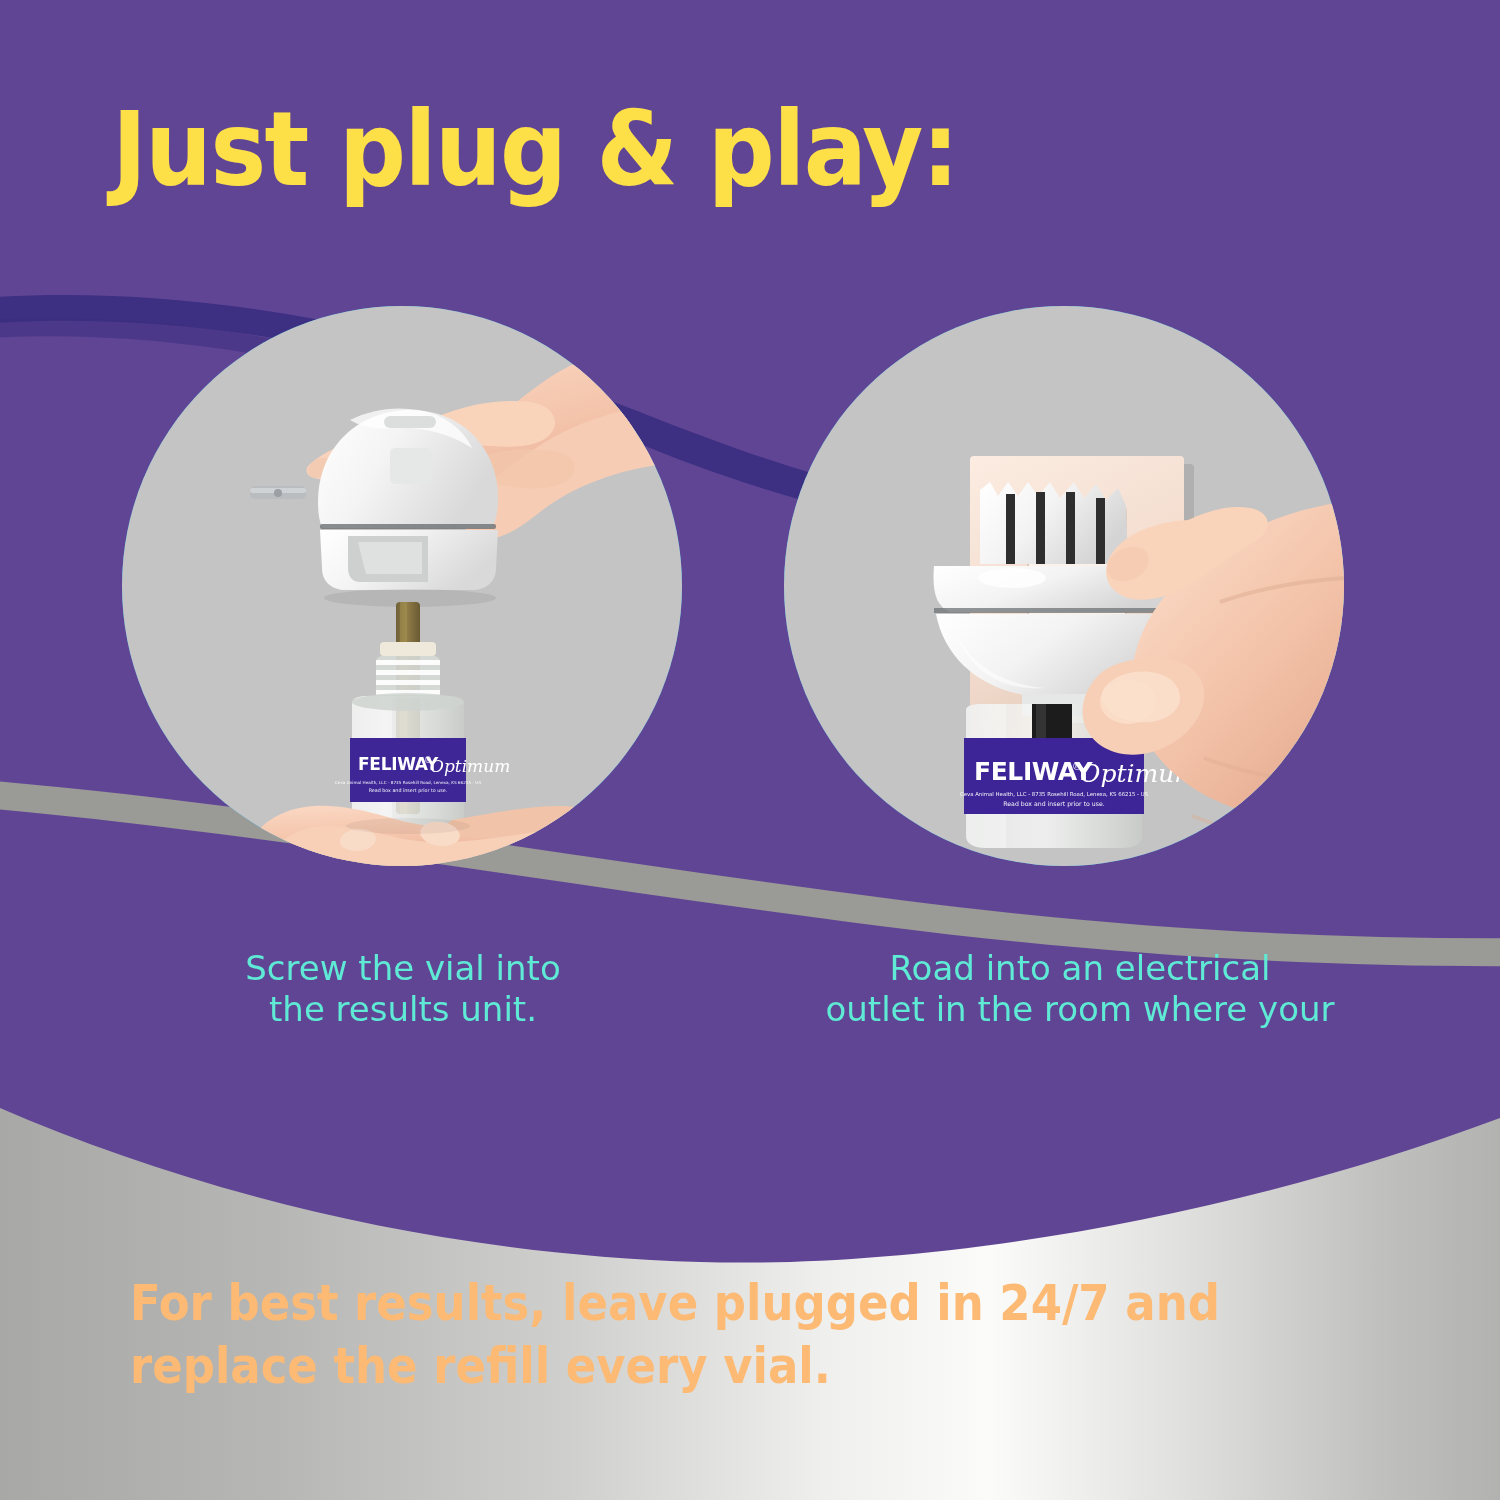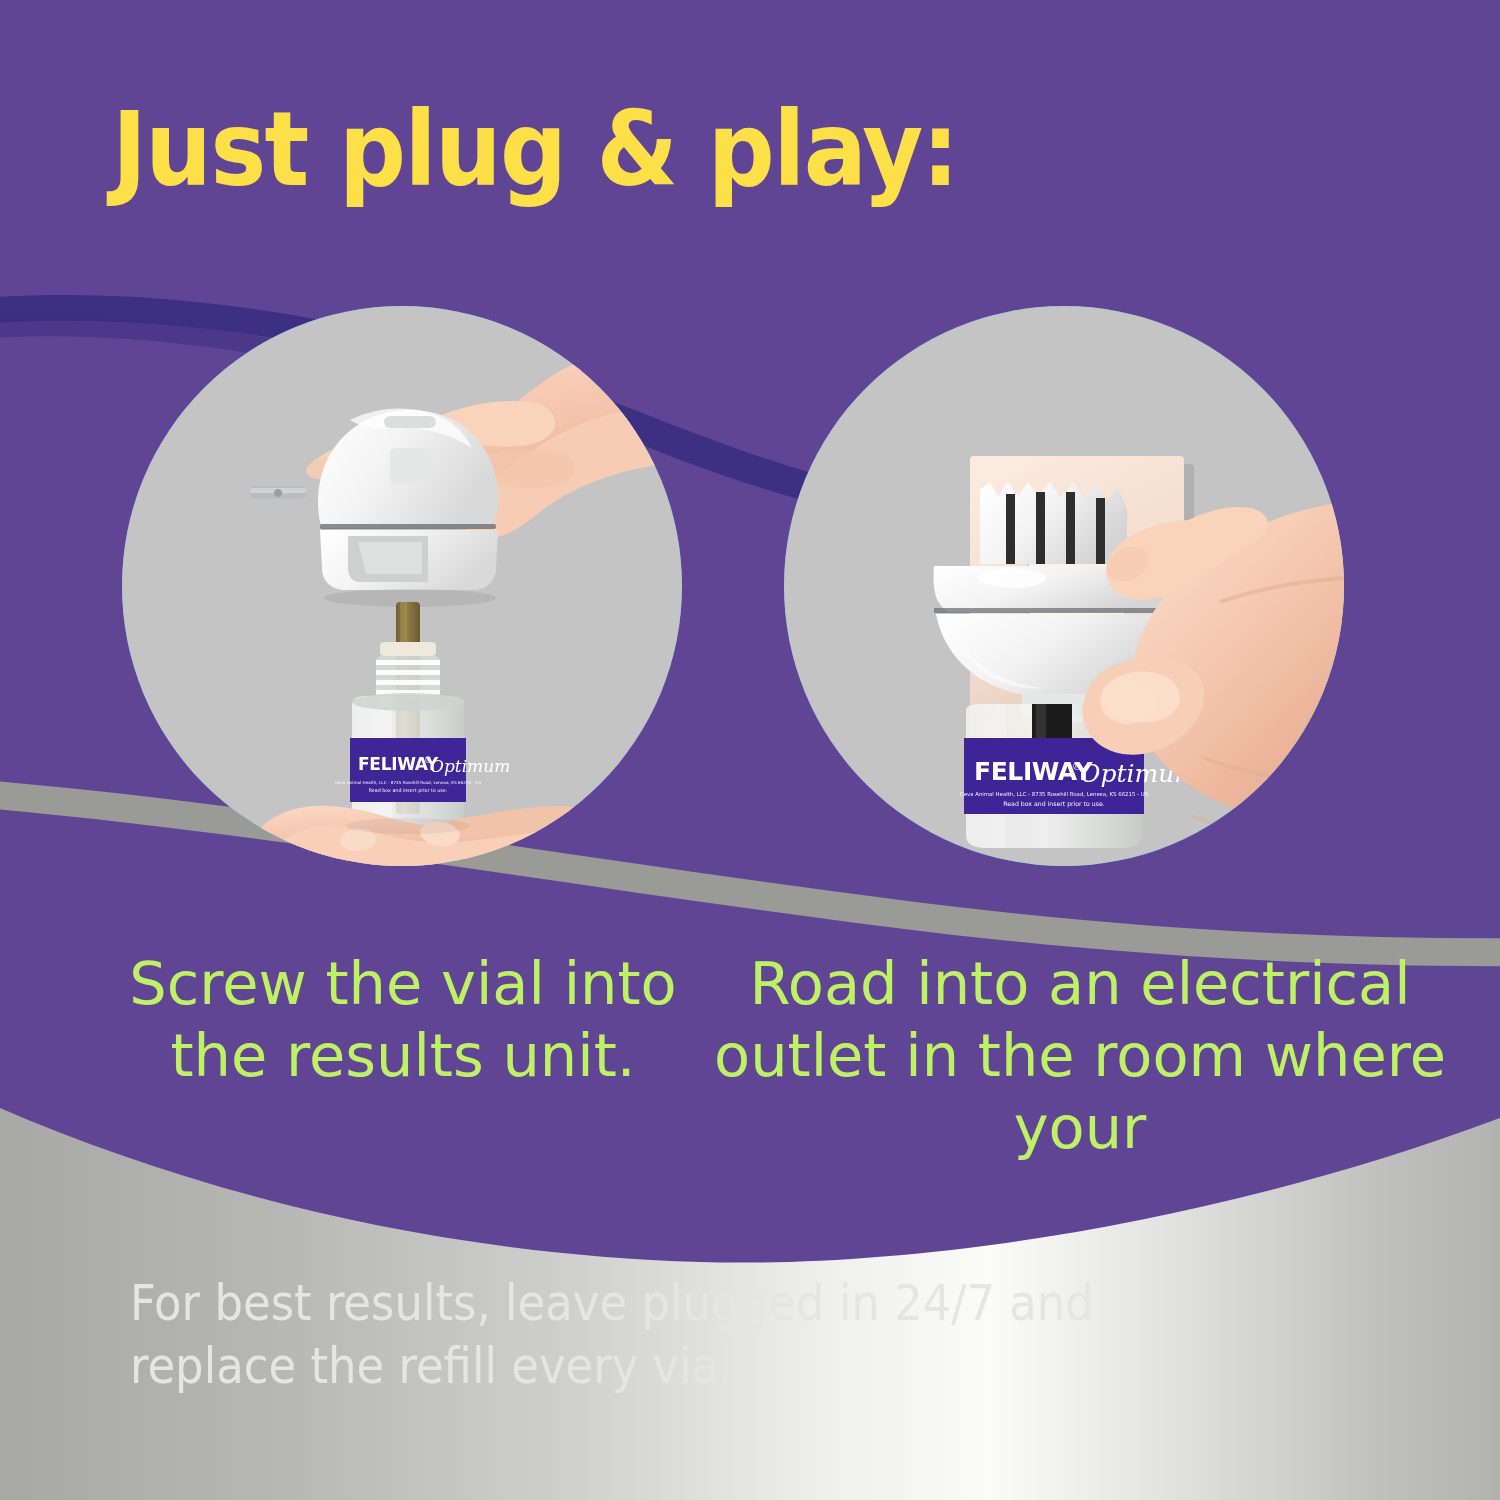--- a/index.html
+++ b/index.html
@@ -41,39 +41,39 @@
     border-radius:50%;
     background:#0ea5e9;
     overflow:hidden;
     text-decoration:underline;
   }
   .photo-svg { position:absolute; inset:0; width:560px; height:560px; }
 
   
   .caption {
     position:absolute;
-    color:#bef264;
+    color:#5eead4;
     text-align:center;
-    font-size:59px;
+    font-size:34px;
     line-height:1.22;
     font-weight:400;
     font-family:"DejaVu Sans", sans-serif;
   }
   .caption.left  { left:118px; top:948px;  width:570px; }
   .caption.right { left:700px; top:948px;  width:760px; }
 
   
   .bottom-note {
     position:absolute;
     left:130px; top:1272px;
     width:1260px;
-    color:#e5e5e5;
+    color:#fdba74;
     font-size:50px;
     line-height:1.26;
-    font-weight:400;
+    font-weight:700;
     font-family:"DejaVu Sans", sans-serif;
     font-stretch:condensed;
   }
   .bottom-note .ln { display:block; white-space:nowrap; }
 </style>
 </head>
 <body>
 
 <div id="stage">
 

